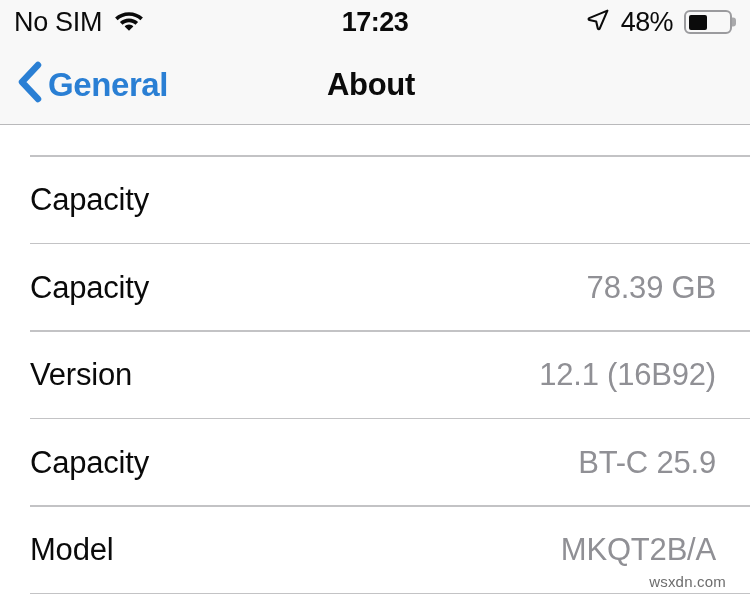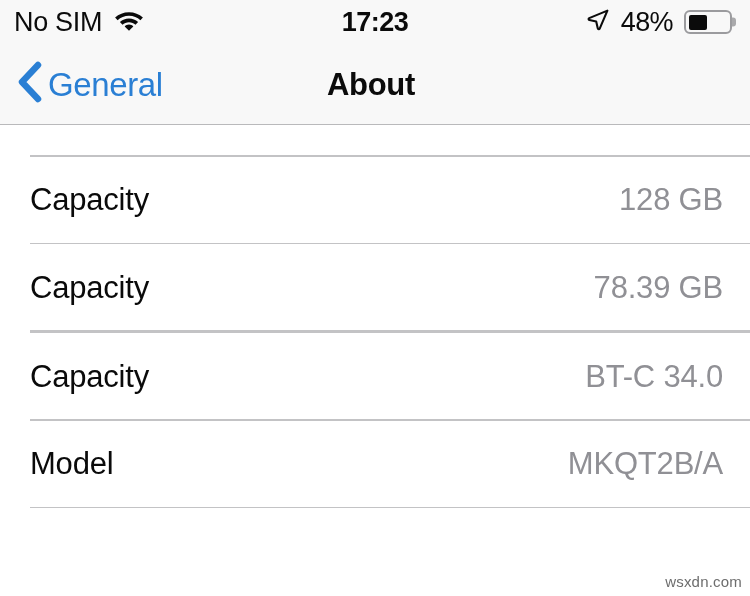--- a/index.html
+++ b/index.html
@@ -119,20 +119,21 @@
     display: flex;
     align-items: center;
     gap: 6px;
     cursor: pointer;
   }
   .nav-back-label {
     font-size: 33px;
     color: #2a7fd4;
     letter-spacing: -0.4px;
     line-height: 1;
+    font-weight: bold;
   }
   .chevron-left { display: block; }
   .nav-title-wrap {
     position: absolute;
     left: 0;
     right: 8px;
     top: 0;
     height: 81px;
     display: flex;
     align-items: center;
@@ -157,40 +158,40 @@
     background: #c3c3c5;
     margin-left: 30px;
   }
   .sep-full { margin-left: 30px; }
   .row {
     height: 86px;
     display: flex;
     align-items: center;
     justify-content: space-between;
     box-sizing: border-box;
-    padding: 0 27px 0 30px;
+    padding: 0 34px 0 30px;
     background: #ffffff;
   }
   .row-label {
     font-size: 31px;
     color: #0a0a0a;
     letter-spacing: -0.2px;
     line-height: 1;
   }
   .row-value {
     font-size: 31px;
     color: #909095;
     letter-spacing: -0.2px;
     line-height: 1;
   }
 
   
   .watermark {
     position: absolute;
-    right: 8px;
+    right: 24px;
     bottom: 6px;
     font-size: 15px;
     color: #6d6d6d;
     letter-spacing: 0.2px;
   }
 </style>
 </head>
 <body>
 
 <div class="phone">
@@ -238,38 +239,41 @@
       <span class="nav-title">About</span>
     </div>
   </div>
 
   <div class="table-group">
 
     <div class="sep"></div>
 
     <div class="row">
       <span class="row-label">Capacity</span>
-      <span class="row-value">128 GB</span>
     </div>
 
     <div class="sep"></div>
 
     <div class="row">
       <span class="row-label">Capacity</span>
       <span class="row-value">78.39 GB</span>
     </div>
 
     <div class="sep"></div>
 
+    <div class="row">
+      <span class="row-label">Version</span>
+      <span class="row-value">12.1 (16B92)</span>
+    </div>
 
     <div class="sep"></div>
 
     <div class="row">
       <span class="row-label">Capacity</span>
-      <span class="row-value">BT-C 34.0</span>
+      <span class="row-value">BT-C 25.9</span>
     </div>
 
     <div class="sep"></div>
 
     <div class="row">
       <span class="row-label">Model</span>
       <span class="row-value">MKQT2B/A</span>
     </div>
 
     <div class="sep sep-full"></div>

